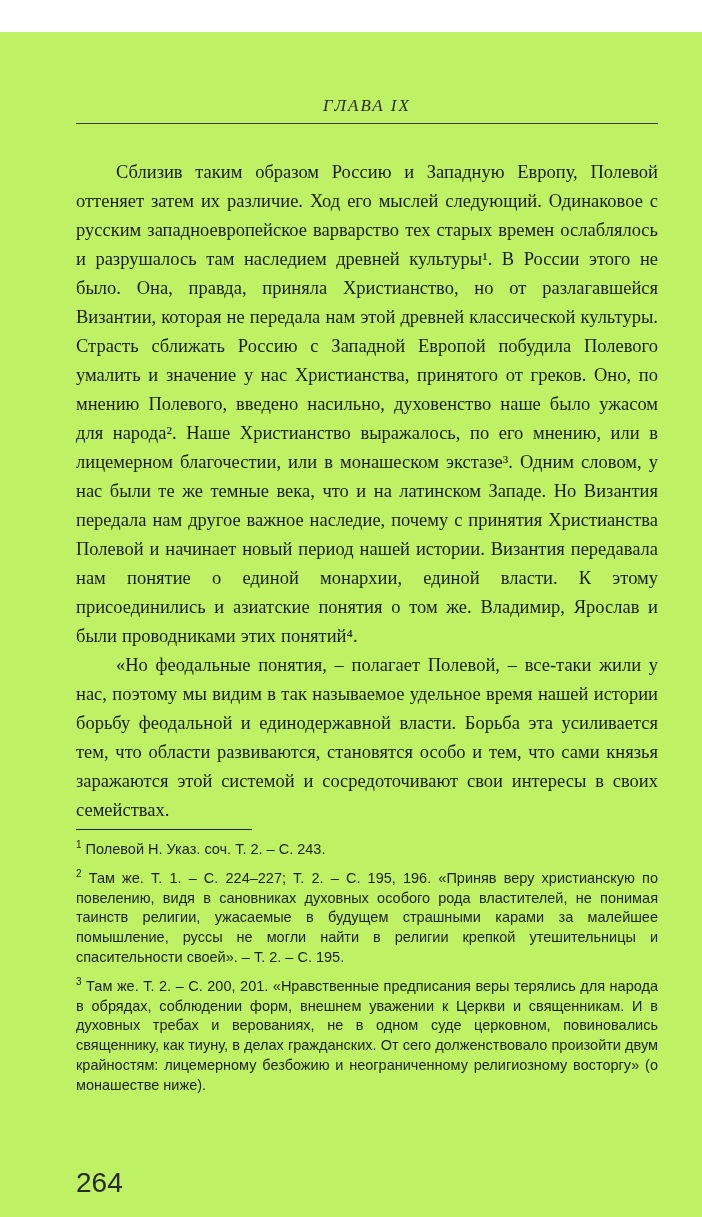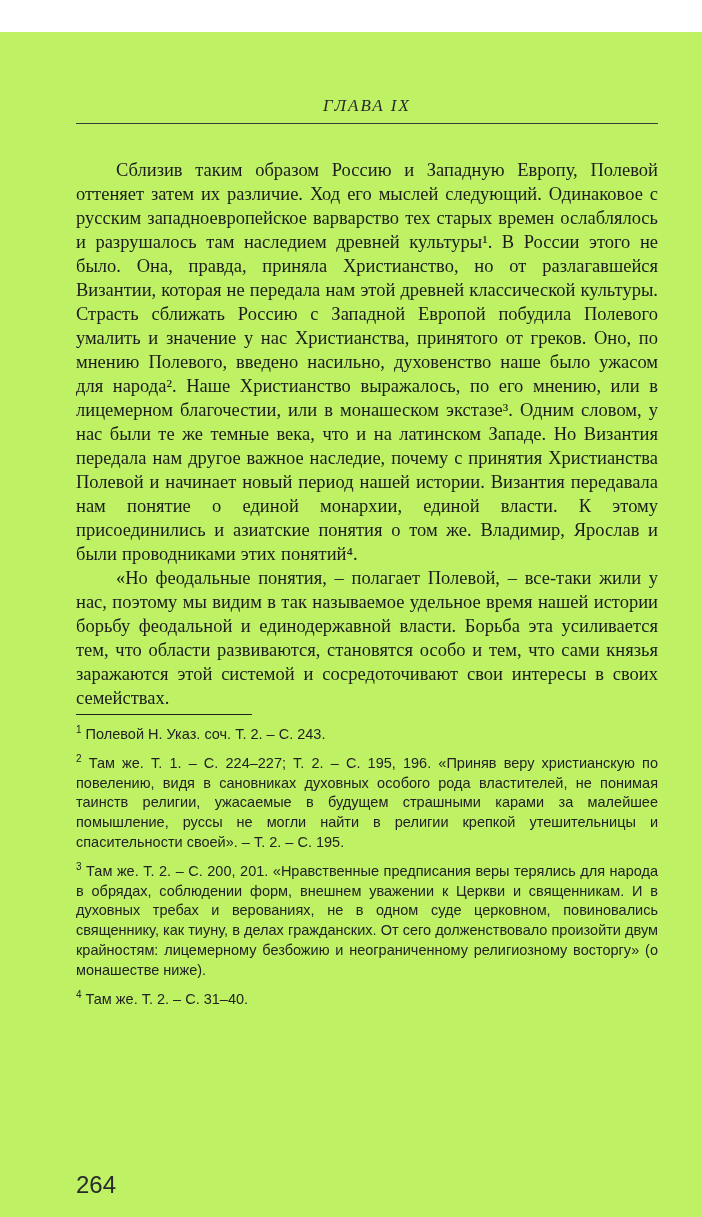--- a/index.html
+++ b/index.html
@@ -25,21 +25,21 @@
     color: #2a2a2a;
     padding-bottom: 7px;
   }
   .header-rule {
     border: none;
     border-top: 1.5px solid #3a3a3a;
     margin-bottom: 34px;
   }
   .body-text p {
     font-size: 18.5px;
-    line-height: 24px;
+    line-height: 29px;
     text-align: justify;
     text-indent: 40px;
     hyphens: auto;
     -webkit-hyphens: auto;
     word-spacing: 0.5px;
   }
   .footnote-rule {
     width: 176px;
     border: none;
     border-top: 1.5px solid #222;
@@ -62,21 +62,21 @@
     line-height: 0;
   }
   .fn-author {
   }
   .fn-author:empty { display: none; }
   .page-number {
     position: absolute;
     left: 76px;
     bottom: 50px;
     font-family: "Liberation Sans", sans-serif;
-    font-size: 24px;
+    font-size: 28px;
     color: #2a2a2a;
   }
 </style>
 </head>
 <body>
 
 <div class="page">
   <div class="content">
 
     <header>
@@ -100,23 +100,18 @@
       <p class="footnote">
         <sup>2</sup>
         
         <span>Там же. Т. 1. – С. 224–227; Т. 2. – С. 195, 196. «Приняв веру христианскую по повелению, видя в сановниках духовных особого рода властителей, не понимая таинств религии, ужасаемые в будущем страшными карами за малейшее помышление, руссы не могли найти в религии крепкой утешительницы и спасительности своей». – Т. 2. – С. 195.</span>
       </p>
       <p class="footnote">
         <sup>3</sup>
         
         <span>Там же. Т. 2. – С. 200, 201. «Нравственные предписания веры терялись для народа в обрядах, соблюдении форм, внешнем уважении к Церкви и священникам. И в духовных требах и верованиях, не в одном суде церковном, повиновались священнику, как тиуну, в делах гражданских. От сего долженствовало произойти двум крайностям: лицемерному безбожию и неограниченному религиозному восторгу» (о монашестве ниже).</span>
       </p>
-      <p class="footnote">
-        <sup>4</sup>
-        
-        <span>Там же. Т. 2. – С. 31–40.</span>
-      </p>
     </section>
 
   </div>
 
   <div class="page-number">264</div>
 </div>
 
 </body></html>

